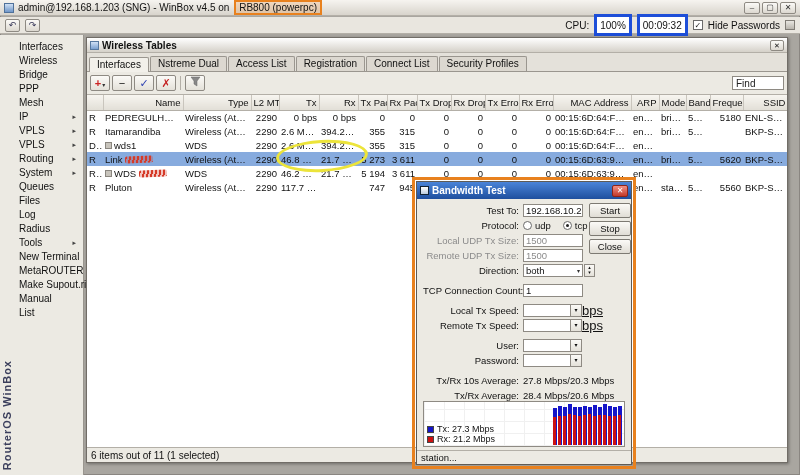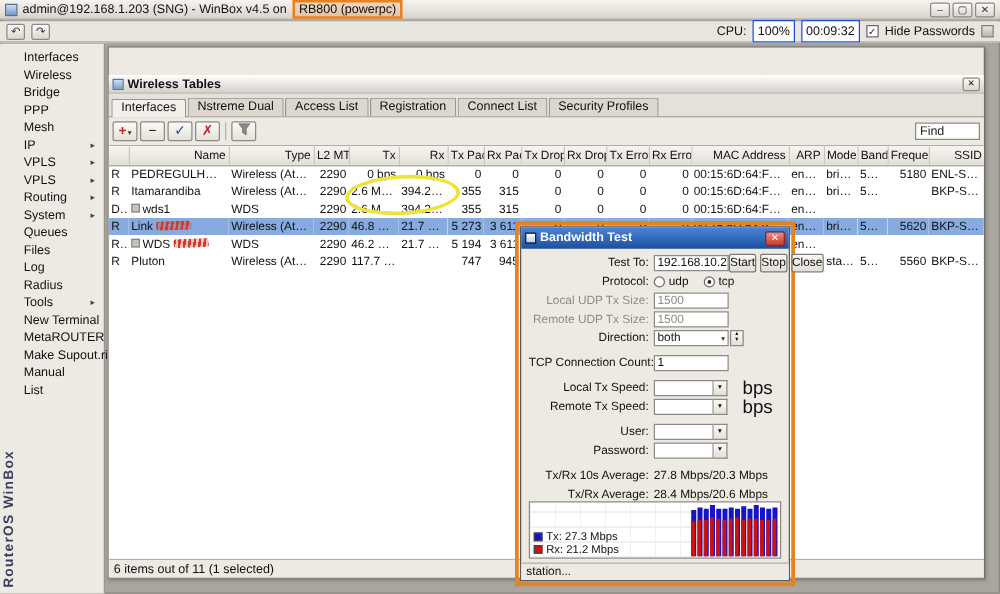--- a/index.html
+++ b/index.html
@@ -18,40 +18,40 @@
   .hl{ border:2px solid #e8811e; background:rgba(232,129,30,.22); padding:0 3px; margin-left:2px; }
   .wbtns{ margin-left:auto; display:flex; gap:2px; }
   .wbtn{ width:16px; height:12px; background:linear-gradient(#fbfaf7,#dcd8d0); border:1px solid #8e8a83;
     border-radius:2px; font-size:8px; line-height:10px; text-align:center; color:#333; }
   #topbar{ position:absolute; top:17px; left:0; right:0; height:17px;
     background:#e9e6df; border-bottom:1px solid #b3afa7;
     display:flex; align-items:center; gap:5px; padding:0 5px; font-size:10px; }
   .tb-sm{ width:15px; height:13px; background:linear-gradient(#fbfaf7,#dcd8d0); border:1px solid #8e8a83;
     border-radius:2px; font-size:9px; line-height:11px; text-align:center; color:#335; }
   .spacer{ flex:1; }
-  .sunk{ background:#fff; border:1px solid #1d4ed8; height:13px; padding:8px 3px;
+  .sunk{ background:#fff; border:3px solid #1d4ed8; height:13px; padding:8px 3px;
     display:flex; align-items:center; font-size:10px; }
   .cb{ width:10px; height:10px; background:#fff; border:1px solid #6a6a6a; font-size:8px;
     line-height:9px; text-align:center; color:#222; }
   .mini-ico{ width:10px; height:10px; background:linear-gradient(#e8e6e0,#b9b5ad); border:1px solid #807c75; }
   
   #sidebar{ position:absolute; top:35px; left:0; bottom:0; width:84px;
     background:#eceae3; border-right:1px solid #9a968f; }
   #sidebar-menu{ position:absolute; top:5px; left:16px; right:2px; }
   .sb-item{ height:14px; line-height:14px; font-size:10px; display:flex;
     justify-content:space-between; padding:0 5px 0 3px; cursor:default; white-space:nowrap; }
   .sb-arrow{ font-size:7px; color:#444; }
   #brand{ position:absolute; left:1px; bottom:5px; writing-mode:vertical-rl; transform:rotate(180deg);
     font-size:11px; font-weight:bold; letter-spacing:1px; color:#3b3f5c; }
   
   #wtables{ position:absolute; left:86px; top:37px; width:702px; height:426px;
     background:#eceae3; border:1px solid #716d67; display:flex; flex-direction:column;
     box-shadow:1px 1px 3px rgba(0,0,0,.35); }
   .wt-title{ height:15px; background:linear-gradient(#ffffff,#d5d1c9); border-bottom:1px solid #b3afa7;
-    display:flex; align-items:center; gap:3px; padding:0 3px; font-size:10px; font-weight:bold;margin-top:22px; }
+    display:flex; align-items:center; gap:3px; padding:0 3px; font-size:10px; font-weight:bold; }
   .win-ico{ width:9px; height:9px; background:linear-gradient(#cfe0f5,#7aa0d0); border:1px solid #56789f; }
   .wt-close{ margin-left:auto; width:14px; height:11px; background:linear-gradient(#fbfaf7,#dcd8d0);
     border:1px solid #8e8a83; border-radius:2px; font-size:7px; line-height:9px; text-align:center; font-weight:normal; }
   .wt-tabs{ height:19px; background:#e4e1da; border-bottom:1px solid #9a968f;
     display:flex; align-items:flex-end; gap:1px; padding:2px 2px 0; }
   .wt-tab{ font-size:10px; padding:1px 7px 2px; background:#dcd8d0; border:1px solid #9a968f;
     border-bottom:none; border-radius:2px 2px 0 0; position:relative; }
   .wt-tab.active{ background:#f2f0ea; top:1px; }
   .wt-toolbar{ height:23px; background:#eceae3; border-bottom:1px solid #b3afa7;
     display:flex; align-items:center; gap:2px; padding:0 3px; }
@@ -99,28 +99,28 @@
   .ffield{ height:13px; background:#ffffff; border:1px solid #8e8a83; padding:0 2px;
     display:flex; align-items:center; font-size:9.5px; }
   .w-std{ width:60px; }
   .w-sp{ width:48px; }
   .combo{ justify-content:space-between; }
   .caret{ font-size:6px; color:#333; }
   .drop{ width:11px; height:13px; border:1px solid #8e8a83; border-left:none;
     background:linear-gradient(#fbfaf7,#e4e1d9); font-size:6px; line-height:11px; text-align:center; }
   .spin{ width:11px; height:13px; border:1px solid #8e8a83; margin-left:1px;
     background:linear-gradient(#fbfaf7,#e4e1d9); font-size:5px; line-height:5px; text-align:center; }
-  .unit{ margin-left:12px; font-size:15px; }
+  .unit{ margin-left:0; font-size:13px;text-decoration:underline; }
   .dis .flabel, .dis .ffield{ color:#8b8b8b; }
   .radio{ width:9px; height:9px; border:1px solid #6a6a6a; border-radius:50%; background:#fff;
     display:inline-block; position:relative; margin-right:3px; }
   .radio.on::after{ content:""; position:absolute; inset:2px; background:#222; border-radius:50%; }
   .rlabel{ margin-right:12px; font-size:9.5px; }
   .aval{ font-size:9.5px; }
-  .bt-buttons{ position:absolute; top:4px; right:6px; width:42px; display:flex; flex-direction:row; gap:3px; }
+  .bt-buttons{ position:absolute; top:4px; right:0; width:42px; display:flex; flex-direction:column; gap:3px; }
   .btn{ height:15px; background:linear-gradient(#fbfaf7,#e0ddd5); border:1px solid #7d7a73;
     border-radius:2px; font-size:9.5px; text-align:center; line-height:13px; }
   .graph{ position:absolute; left:6px; right:6px; bottom:3px; height:46px; background:#fff;
     border:1px solid #8e8a83;
     background-image:repeating-linear-gradient(0deg,#f0f0f0 0 1px,transparent 1px 12px),
                      repeating-linear-gradient(90deg,#f0f0f0 0 1px,transparent 1px 20px); }
   .bars{ position:absolute; right:2px; top:1px; bottom:1px; display:flex; align-items:flex-end; gap:1px; }
   .bcol{ width:4px; height:100%; position:relative; }
   .btx{ position:absolute; bottom:0; left:0; width:4px; }
   .brx{ position:absolute; bottom:0; left:0; width:3px; z-index:2; }

